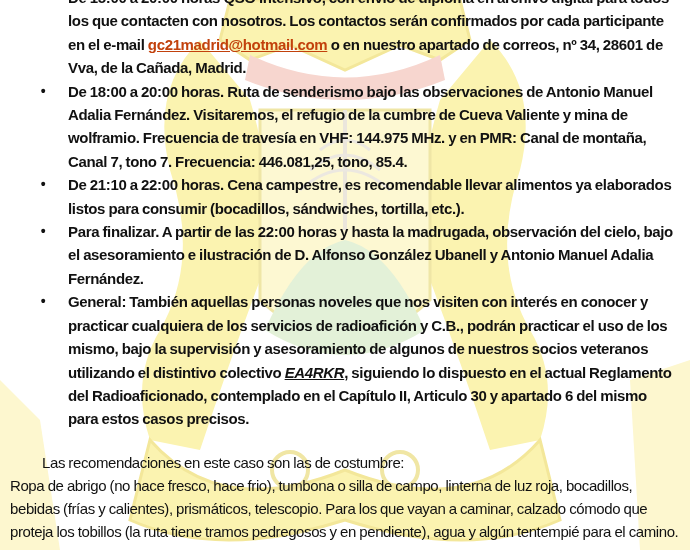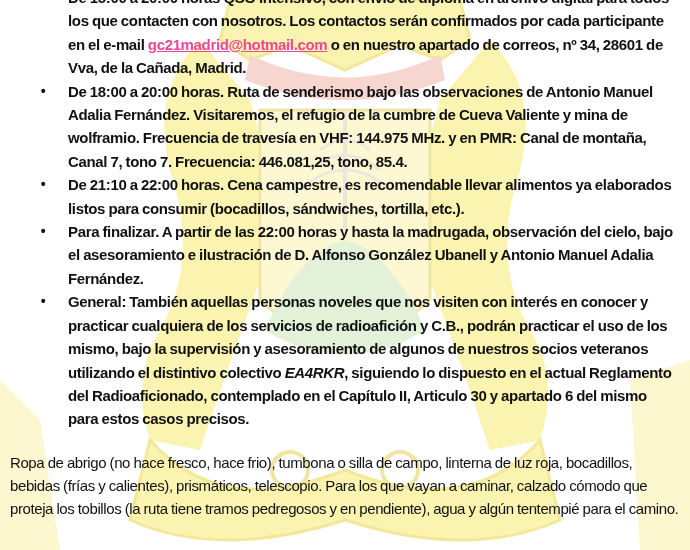--- a/index.html
+++ b/index.html
@@ -19,22 +19,22 @@
     font-size: 15px;
     line-height: 23.4px;
     letter-spacing: -0.35px;
     word-spacing: -0.5px;
   }
   ul.items li .bullet {
     position: absolute; left: 38px; top: 0;
     width: 10px; text-align: center;
     font-size: 14px;
   }
-  a.link { color: #ec4899; }
-  .callsign { font-style: italic; }
+  a.link { color: #c2410c; }
+  .callsign { font-style: italic; text-decoration: underline; }
   .recs {
     margin-top: 20px;
     padding-left: 10px; padding-right: 8px;
     font-size: 15px; line-height: 23.2px;
     letter-spacing: -0.4px; word-spacing: -0.4px;
   }
   .recs .intro { padding-left: 32px; display: block; }
 </style>
 </head>
 <body>
@@ -82,15 +82,16 @@
       <span class="bullet">•</span>
       <span>Para finalizar. A partir de las 22:00 horas y hasta la madrugada, observación del cielo, bajo el asesoramiento e ilustración de D. Alfonso González Ubanell y Antonio Manuel Adalia Fernández.</span>
     </li>
     <li>
       <span class="bullet">•</span>
       <span>General: También aquellas personas noveles que nos visiten con interés en conocer y practicar cualquiera de los servicios de radioafición y C.B., podrán practicar el uso de los mismo, bajo la supervisión y asesoramiento de algunos de nuestros socios veteranos utilizando el distintivo colectivo </span><span class="callsign">EA4RKR</span><span>, siguiendo lo dispuesto en el actual Reglamento del Radioaficionado, contemplado en el Capítulo II, Articulo 30 y apartado 6 del mismo para estos casos precisos.</span>
     </li>
   </ul>
 
   <div class="recs">
+    <span class="intro">Las recomendaciones en este caso son las de costumbre:</span>
     <span>Ropa de abrigo (no hace fresco, hace frio), tumbona o silla de campo, linterna de luz roja, bocadillos, bebidas (frías y calientes), prismáticos, telescopio. Para los que vayan a caminar, calzado cómodo que proteja los tobillos (la ruta tiene tramos pedregosos y en pendiente), agua y algún tentempié para el camino.</span>
   </div>
 </div>
 
 </body></html>

